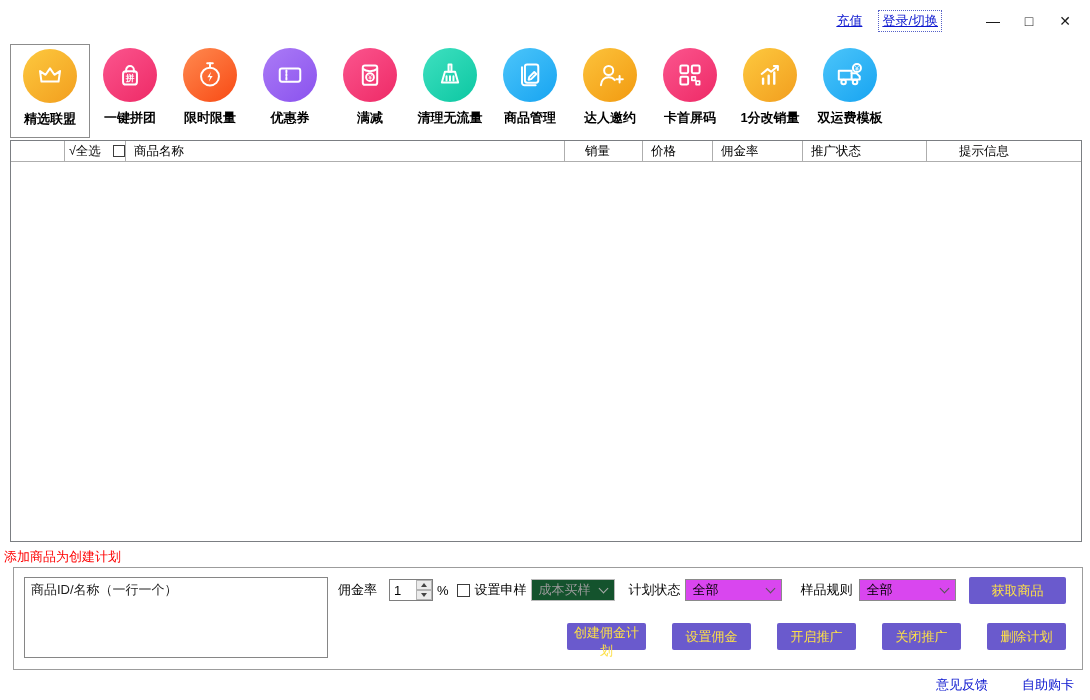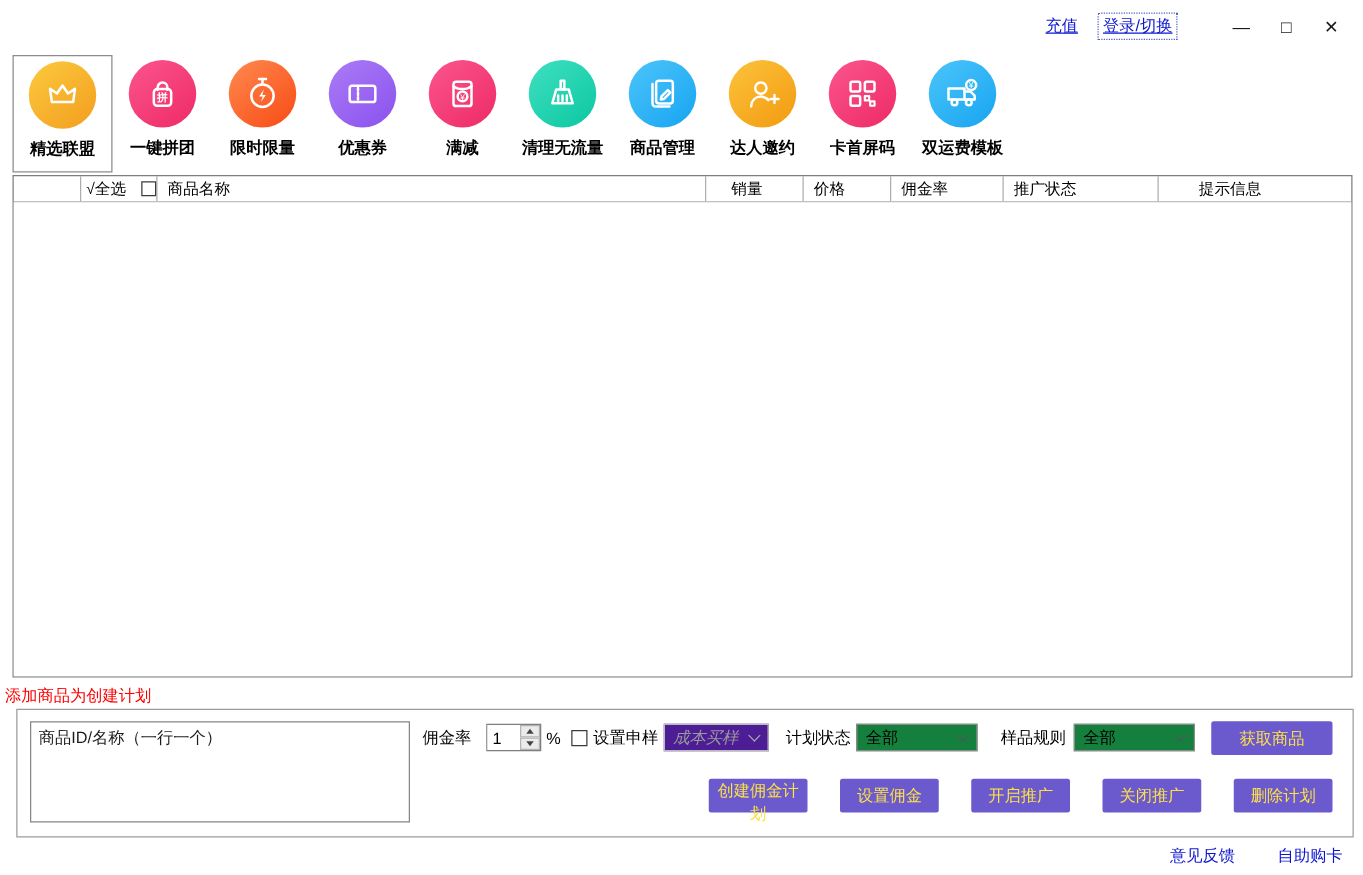--- a/index.html
+++ b/index.html
@@ -45,24 +45,24 @@
   .ids-input::placeholder { color:#1c1c1c; opacity:1; }
   .controls { position:absolute; left:324px; top:10px; height:24px; display:flex; align-items:center; }
   .lbl { font-size:13px; white-space:nowrap; }
   .spinner { display:flex; height:22px; border:1px solid #7e7e7e; background:#fff; margin:0 4px 0 12px; }
   .spinner input { width:26px; border:none; outline:none; font-size:13px; padding:0 0 0 4px; font-family:inherit; }
   .spin-btns { display:flex; flex-direction:column; width:16px; }
   .spin-btn { flex:1; background:#ebebeb; border:1px solid #b4b4b4; display:flex; align-items:center; justify-content:center; cursor:pointer; }
   .tri-up { width:0; height:0; border-left:3px solid transparent; border-right:3px solid transparent; border-bottom:4px solid #444; }
   .tri-down { width:0; height:0; border-left:3px solid transparent; border-right:3px solid transparent; border-top:4px solid #444; }
   .ctl-cb { margin:0 5px 0 8px; width:13px; height:13px; }
-  .combo { height:22px; border:1px solid #8a8a8a; background:#15803d; display:flex; align-items:center; justify-content:space-between;
+  .combo { height:22px; border:1px solid #8a8a8a; background:#d946ef; display:flex; align-items:center; justify-content:space-between;
     font-size:13px; padding:0 7px; cursor:pointer; }
   .chev { width:7px; height:7px; border-right:1.4px solid #555; border-bottom:1.4px solid #555; transform:rotate(45deg); margin-top:-4px; flex:none; }
-  .combo.disabled { background:#4c1d95; color:#9a9a9a; border-color:#b9b9b9; cursor:default;font-style:italic; }
+  .combo.disabled { background:#14532d; color:#9a9a9a; border-color:#b9b9b9; cursor:default; }
   .combo.disabled .chev { border-color:#ababab; }
   .c-sample { width:84px; margin:0 14px 0 4px; }
   .c-status { width:97px; margin:0 15px 0 4px; }
   .c-rule { width:97px; margin-left:6px; }
   .m-l4 { margin-left:4px; }
   .pbtn { background:var(--accent,#6a5acd); color:#fde047; border:none; font-size:13px; font-family:Liberation Serif, serif; cursor:pointer; border-radius:2px; }
   .fetch { position:absolute; right:16px; top:9px; width:97px; height:27px; }
   .btnrow { position:absolute; top:55px; right:16px; display:flex; gap:26px; }
   .btnrow .pbtn { width:79px; height:27px; }
   
@@ -167,20 +167,30 @@
       <div class="tb-item">
         <div class="tb-circle" style="background: linear-gradient(140deg, rgb(251, 85, 142), rgb(238, 42, 102));">
           <svg viewBox="0 0 24 24" fill="none" stroke="#fff" stroke-width="1.5" stroke-linejoin="round">
             <rect x="4.8" y="4.8" width="5.8" height="5.8" rx="1"></rect>
             <rect x="13.4" y="4.8" width="5.8" height="5.8" rx="1"></rect>
             <rect x="4.8" y="13.4" width="5.8" height="5.8" rx="1"></rect>
             <path d="M13.4 13.4 h2.6 v2.6 h-2.6 Z M16.6 16.6 h2.6 v2.6 h-2.6 Z" stroke-width="1.3"></path>
           </svg>
         </div>
         <div class="tb-label">卡首屏码</div>
+      </div>
+      <div class="tb-item">
+        <div class="tb-circle" style="background: linear-gradient(140deg, rgb(253, 201, 63), rgb(242, 158, 30));">
+          <svg viewBox="0 0 24 24" fill="none" stroke="#fff" stroke-width="1.8" stroke-linecap="round" stroke-linejoin="round">
+            <path d="M6.8 18.5 v-3.8 M11 18.5 v-6 M15.2 18.5 v-8.4"></path>
+            <path d="M5.8 11.2 l4.4-3.6 2.6 2 L17.6 5.6" stroke-width="1.5"></path>
+            <path d="M14.9 5.2 h3 v3" stroke-width="1.5"></path>
+          </svg>
+        </div>
+        <div class="tb-label">1分改销量</div>
       </div>
       <div class="tb-item">
         <div class="tb-circle" style="background: linear-gradient(140deg, rgb(76, 197, 250), rgb(23, 164, 241));">
           <svg viewBox="0 0 24 24" fill="none" stroke="#fff" stroke-width="1.5" stroke-linecap="round" stroke-linejoin="round">
             <rect x="3.6" y="8.8" width="9.6" height="6.6"></rect>
             <path d="M13.2 10.6 h3.5 l2.6 2.5 v2.3 h-6.1"></path>
             <circle cx="7.2" cy="17.2" r="1.7"></circle>
             <circle cx="15.8" cy="17.2" r="1.7"></circle>
             <circle cx="17.2" cy="6.8" r="3"></circle>
             <text x="17.2" y="8.8" font-size="5.2" text-anchor="middle" fill="#fff" stroke="none">¥</text>

